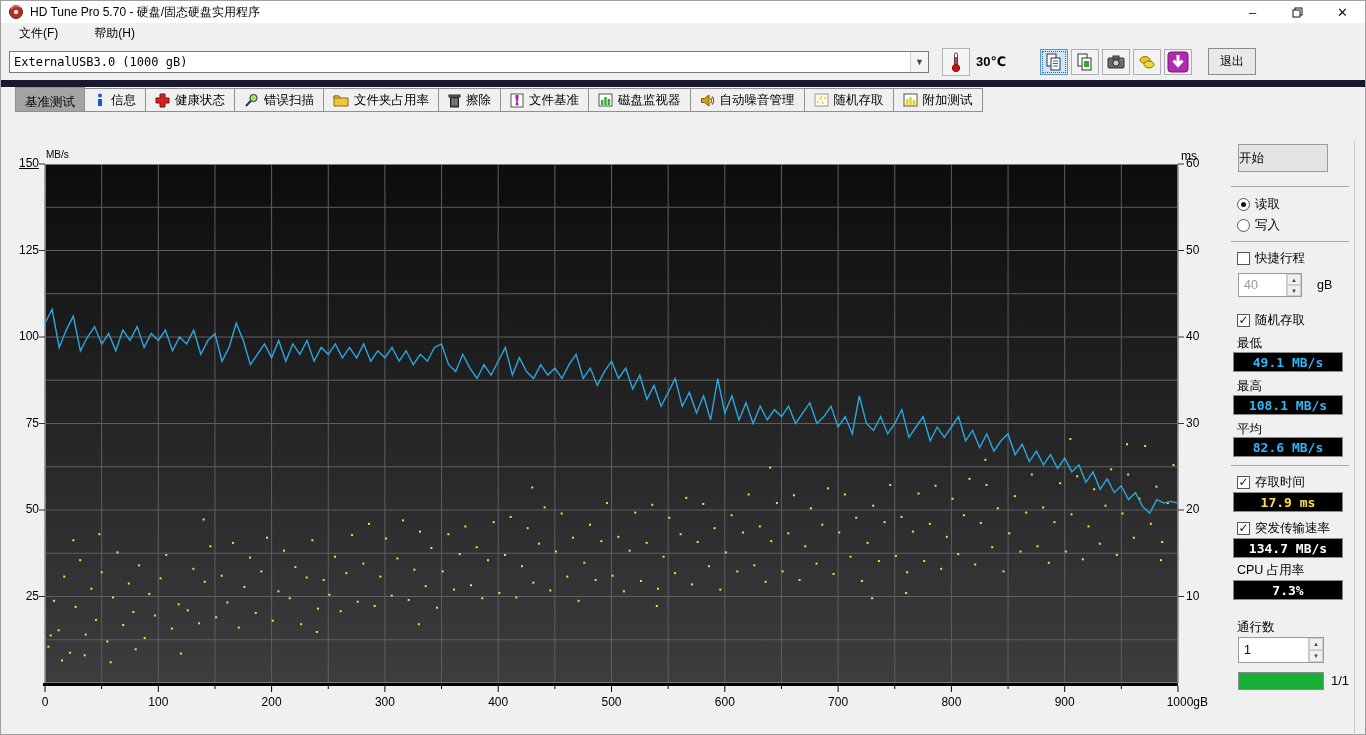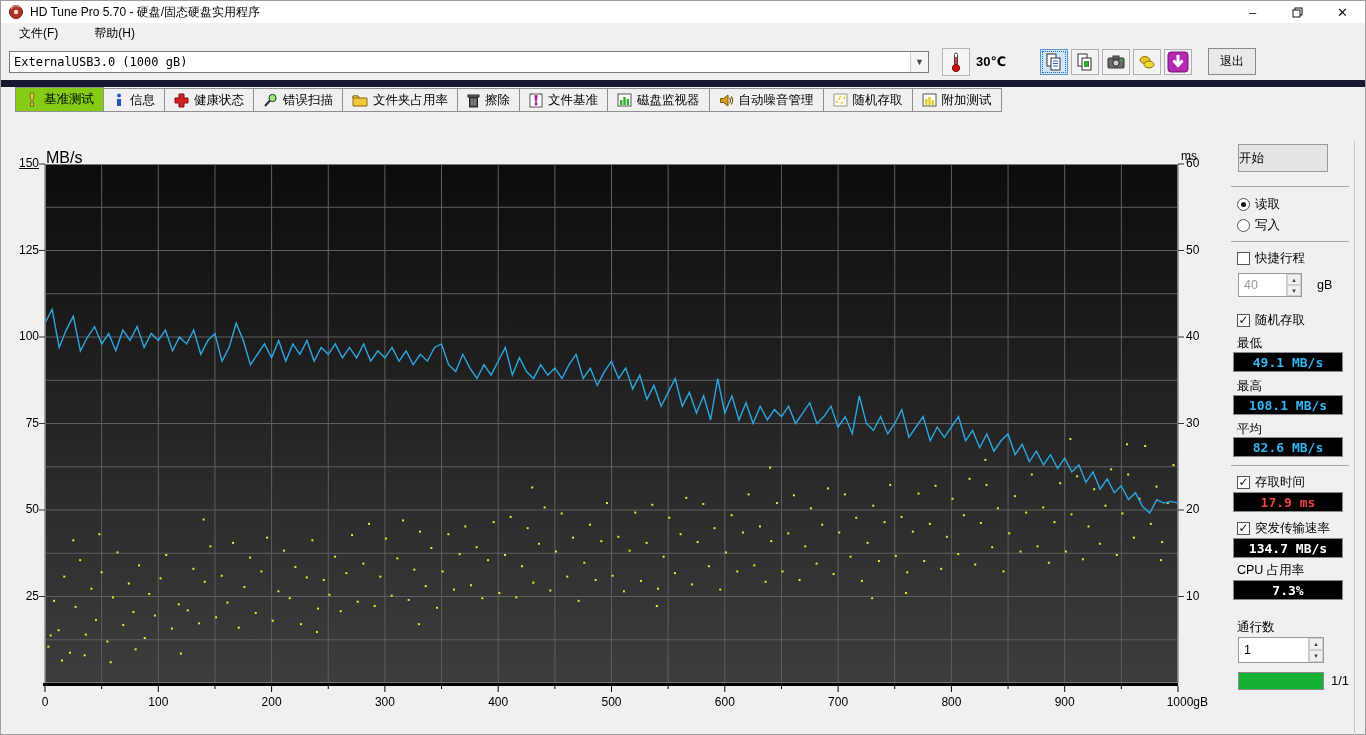--- a/index.html
+++ b/index.html
@@ -28,43 +28,43 @@
   .tool-btn { position:absolute; top:6px; width:28px; height:26px; border:1px solid #b0b0b0; background:#f2f2f2; display:flex; align-items:center; justify-content:center; }
   .tool-btn.selected { background:#cfe6f8; border:1px solid #5a96d0; outline:1px dotted #2b6cb8; outline-offset:-3px; }
   .exit-btn { position:absolute; left:1207px; top:5px; width:48px; height:27px; border:1px solid #8a8a8a; background:#e9e9e9; display:flex; align-items:center; justify-content:center; font-size:12px; }
 
   .navy-strip { position:absolute; left:0; top:79px; width:100%; height:7px; background:#181830; }
 
   
   .tabbar { position:absolute; left:0; top:86px; width:100%; height:25px; display:flex; padding-left:14px; }
   .tab { display:flex; align-items:center; gap:5px; padding:0 9px; height:24px; margin-top:1px; background:#f0f0f0; border:1px solid #8f8f8f; border-left:none; font-size:12.5px; }
   .tab:first-child { border-left:1px solid #8f8f8f; }
-  .tab.active { background:#84cc16; height:25px; margin-top:0; border-left:1px solid #8f8f8f; }
+  .tab.active { background:#a3a3a3; height:25px; margin-top:0; border-left:1px solid #8f8f8f;flex-direction:column; }
   .tab svg { display:block; }
 
   
   .main { position:absolute; left:0; top:111px; width:1366px; height:624px; }
   .plot { position:absolute; left:44px; top:52px; width:1133px; height:519px; }
   .plot svg { overflow:visible; display:block; }
-  .axis-unit-left  { position:absolute; left:45px; top:37px; font-size:16px; }
+  .axis-unit-left  { position:absolute; left:45px; top:37px; font-size:10px; }
   .axis-unit-right { position:absolute; left:1180px; top:37px; font-size:12px; }
   .tick-label { position:absolute; font-size:12px; color:#000; }
 
   
   .panel { position:absolute; left:1228px; top:29px; width:126px; height:595px; font-size:12.5px; }
   .panel-edge { position:absolute; left:1353px; top:29px; height:595px; width:1px; background:#c9c9c9; }
   .start-btn { position:absolute; left:9px; top:3px; width:90px; height:28px; background:#e4e4e4; border:1px solid #9a9a9a; display:flex; align-items:center; font-size:12.5px; }
   .p-hr { position:absolute; left:2px; width:118px; height:1px; background:#a8a8a8; }
   .p-row { position:absolute; left:8px; display:flex; align-items:center; gap:5px; white-space:nowrap; }
   .radio { width:13px; height:13px; border-radius:50%; border:1px solid #555; background:#fff; position:relative; flex:0 0 auto; }
   .radio.on::after { content:""; position:absolute; left:3px; top:3px; width:5px; height:5px; border-radius:50%; background:#111; }
   .cb { width:13px; height:13px; border:1px solid #555; background:#fff; position:relative; flex:0 0 auto; font-size:12px; line-height:11px; text-align:center; color:#111; }
   .p-label { position:absolute; left:8px; white-space:nowrap; }
   .val-box { position:absolute; left:4px; width:110px; height:20px; background:#000; border:1px solid #8a8a8a; display:flex; align-items:center; justify-content:center; font-family:"DejaVu Sans Mono",monospace; font-weight:bold; font-size:13px; }
-  .val-cyan { color:#33b5f5; } .val-yellow { color:#ef4444; } .val-white { color:#ffffff; }
+  .val-cyan { color:#33b5f5; } .val-yellow { color:#fde047; } .val-white { color:#ffffff; }
   .spin { position:absolute; left:9px; height:24px; background:#fff; border:1px solid #9a9a9a; display:flex; }
   .spin-text { flex:1; display:flex; align-items:center; padding-left:5px; font-size:12.5px; }
   .spin.disabled .spin-text { color:#9a9a9a; }
   .spin-btns { width:15px; display:flex; flex-direction:column; border-left:1px solid #c9c9c9; }
   .spin-btn { flex:1; display:flex; align-items:center; justify-content:center; font-size:6px; color:#444; background:#f0f0f0; border:1px solid #cfcfcf; }
   .unit-label { position:absolute; white-space:nowrap; }
   .progress { position:absolute; left:9px; width:86px; height:18px; border:1px solid #8a8a8a; background:#fff; }
   .progress-fill { height:100%; background:#17b036; }
   .progress-text { position:absolute; left:102px; white-space:nowrap; font-size:13px; }
 </style>

